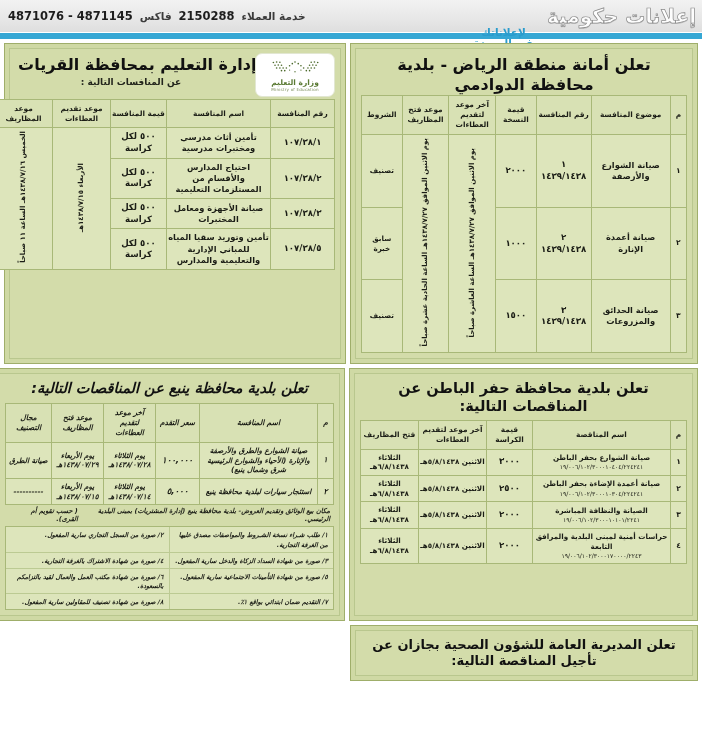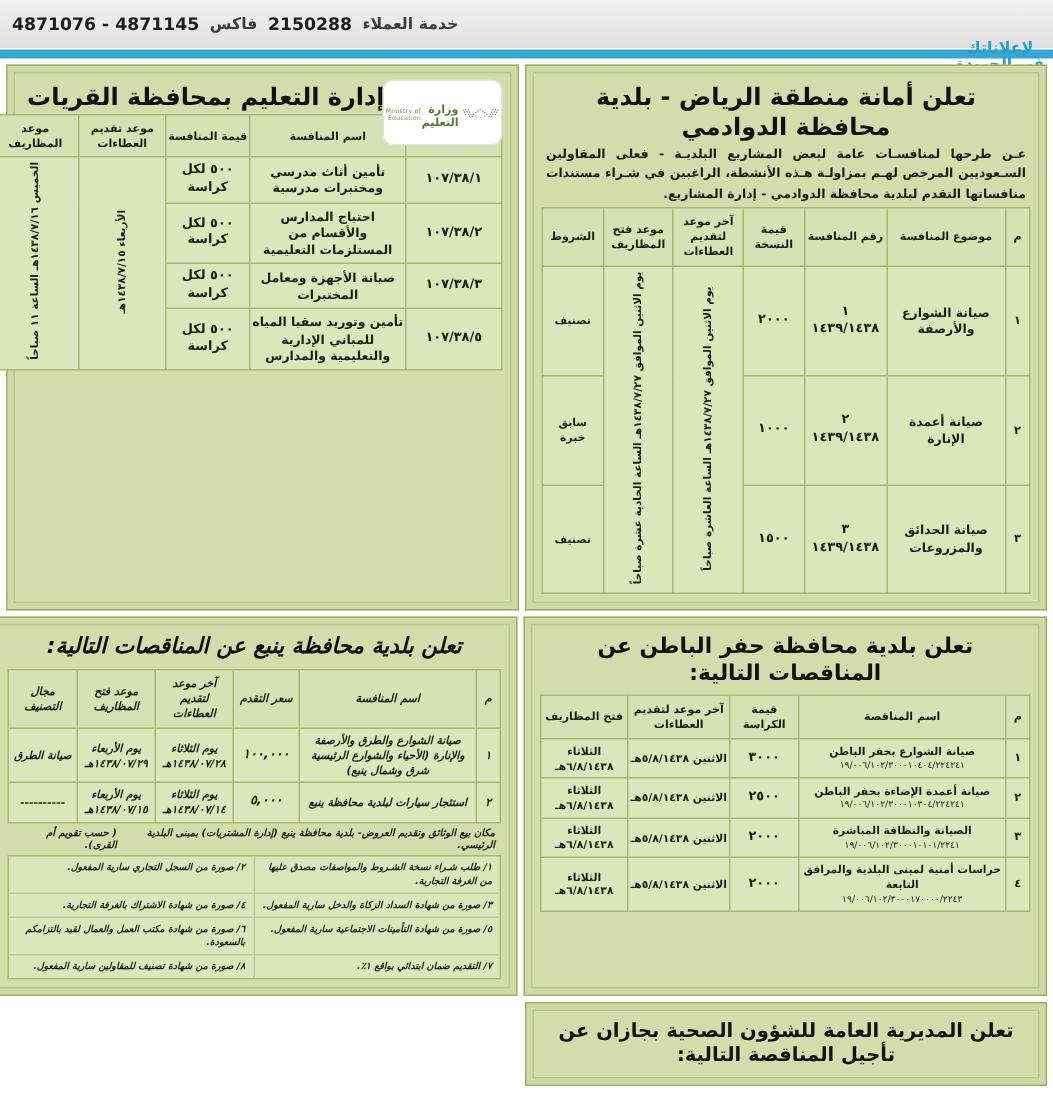--- a/index.html
+++ b/index.html
@@ -165,34 +165,35 @@
   .cond-cell + .cond-cell { border-right: 1px solid #bcca93; }
 
   
   .moe-logo {
     position: absolute;
     top: 9px; right: 10px;
     width: 80px; height: 44px;
     background: #ffffff;
     border-radius: 7px;
     border: 1px solid #e2e7d2;
-    display: flex; flex-direction: row;
+    display: flex; flex-direction: column;
     align-items: center; justify-content: center;
     padding-top: 2px;
   }
   .moe-mark { width: 54px; height: 17px; display:block; }
   .moe-ar { font-size: 7.5px; font-weight: bold; color: #5a7a33; margin-top: 1px; letter-spacing: .5px; }
   .moe-en { font-size: 4.1px; color: #7d8f5e; letter-spacing: .2px; }
 </style>
 </head>
 <body>
 
 <div id="page">
 
   <div class="masthead">
+    <div class="masthead-title">إعلانات حكومية</div>
     <div class="masthead-sub">
       <div>لإعلاناتك</div>
       <div>في الجريدة</div>
     </div>
     <div class="masthead-spacer"></div>
     <div class="masthead-contact">
       <span class="mh-label">خدمة العملاء</span>
       <span class="mh-num">2150288</span>
       <span class="mh-label">فاكس</span>
       <span class="mh-num">4871145 - 4871076</span>
@@ -200,21 +201,20 @@
   </div>
   <div class="blue-rule"></div>
 
   <div class="grid">
 
     <div class="row">
 
       <div class="ad" style="width:348px;">
         <div class="ad-inner">
           <div class="ad-title">تعلن أمانة منطقة الرياض - بلدية محافظة الدوادمي</div>
-          <div class="ad-para">عـن طرحها لمنافسـات عامة لبعض المشاريع البلديـة - فعلى المقاولين السـعوديين المرخص لهـم بمزاولـة هـذه الأنشطة، الراغبين في شـراء مستندات منافساتها التقدم لبلدية محافظة الدوادمي - إدارة المشاريع.</div>
           <table class="t">
             <colgroup>
                 <col style="width:16px">
                 <col style="width:78px">
                 <col style="width:54px">
                 <col style="width:40px">
                 <col style="width:46px">
                 <col style="width:46px">
                 <col style="width:40px">
               </colgroup>
@@ -296,20 +296,21 @@
                   <circle cx="92" cy="4" r="1.5"></circle>
                 <circle cx="40" cy="18" r="1.2"></circle>
                   <circle cx="50" cy="21" r="1.2"></circle>
                   <circle cx="61" cy="18" r="1.2"></circle>
               </g>
             </svg>
             <div class="moe-ar">وزارة التعليم</div>
             <div class="moe-en">Ministry of Education</div>
           </div>
           <div class="ad-title" style="padding-right:36px;">تعلن إدارة التعليم بمحافظة القريات</div>
+          <div class="ad-subtitle" style="padding-right:88px;margin-bottom:12px;">عن المنافسات التالية :</div>
           <table class="t">
             <colgroup>
                 <col style="width:64px">
                 <col style="width:104px">
                 <col style="width:56px">
                 <col style="width:58px">
                 <col style="width:58px">
               </colgroup>
             <tbody>
                 <tr>

